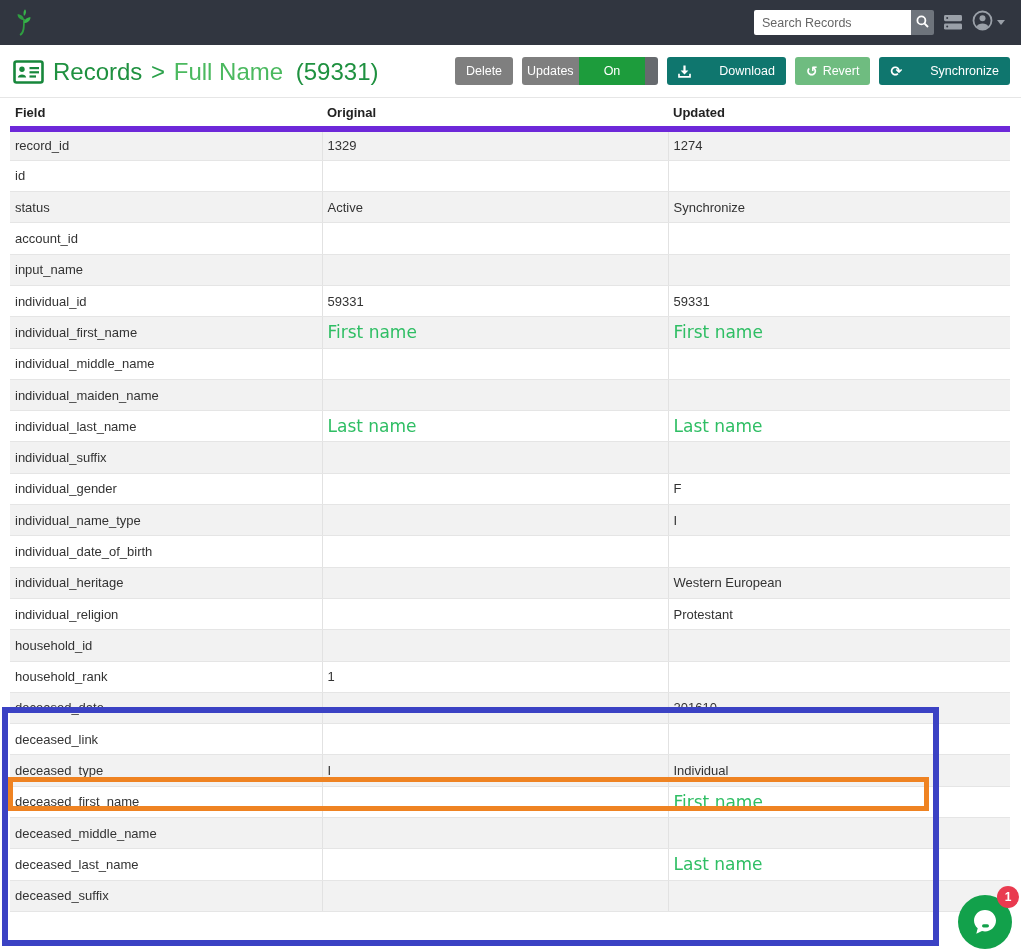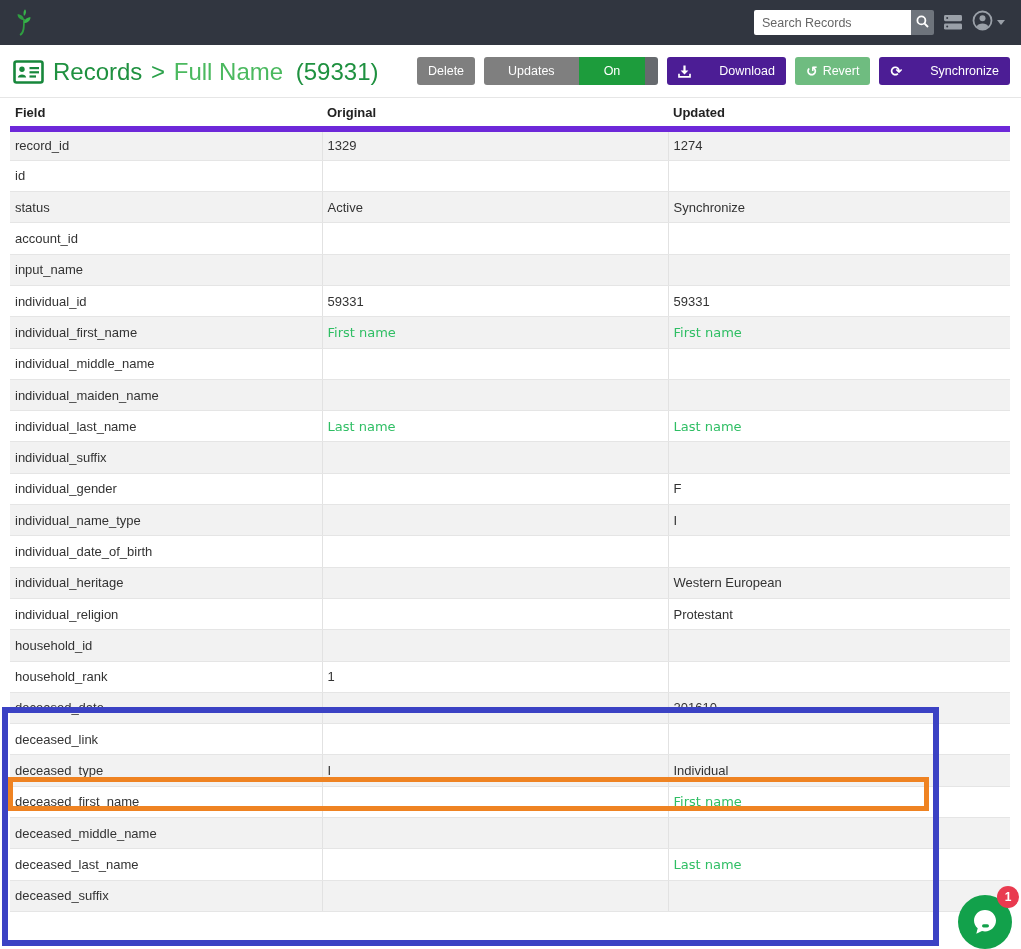--- a/index.html
+++ b/index.html
@@ -50,26 +50,26 @@
   .crumb-light{ color:#4bb95f; }
   .crumb-id   { color:#1f9140; margin-left:6px; }
 
   .actions { position:absolute; right:11px; top:12px; display:flex; gap:9px; height:38px; }
   .btn {
     font-size:12.5px; color:#fff; border:none; border-radius:3px; padding:0 11px;
     display:flex; align-items:center; gap:5px; cursor:pointer; height:28px;
     font-family:"Liberation Sans",sans-serif;
   }
   .btn-gray  { background:#7f7f7f; }
-  .btn-green { background:#4c1d95;gap:28px; }
+  .btn-green { background:#0f766e;gap:28px; }
   .btn-lightgreen { background:#6fbc80; }
   .toggle-group { display:flex; height:28px; border-radius:3px; overflow:hidden; }
   .toggle-seg { display:flex; align-items:center; justify-content:center; color:#fff;
     font-size:12.5px; cursor:pointer; border:none; font-family:"Liberation Sans",sans-serif; }
-  .seg-label { background:#7f7f7f; padding:0 24px; }
+  .seg-label { background:#7f7f7f; padding:0 5px; }
   .seg-on    { background:#1d9c3c; padding:0 25px; }
   .seg-handle{ background:#666a6e; width:13px; }
   .btn-icon-char { font-family:"DejaVu Sans",sans-serif; font-size:14px; font-weight:bold; line-height:1; }
 
   
   table.records {
     position:absolute; left:10px; top:99px; width:1000px;
     border-collapse:collapse; font-size:13px; color:#333; table-layout:fixed;
   }
   .records col.c-field    { width:312px; }
@@ -78,21 +78,21 @@
   .records th {
     height:30px; text-align:left; font-weight:bold; padding:0 0 0 5px;
     border-bottom:6px solid #6d28d9; font-size:13px; color:#222;
   }
   .records td {
     height:31.3px; padding:0 0 0 5px; border-bottom:1px solid #e5e5e5;
     overflow:hidden; white-space:nowrap;
   }
   .records tbody td + td { border-left:1px solid #e2e2e2; }
   .records tbody tr:nth-child(odd) { background:#f2f2f2; }
-  .green-val { color:#2fbe64; font-family:"DejaVu Sans",sans-serif; font-size:13px; }
+  .green-val { color:#2fbe64; font-family:"DejaVu Sans",sans-serif; font-size:17px; }
 
   
   .overlay { position:absolute; pointer-events:none; background:transparent; }
   .overlay-blue   { left:2px;  top:707px; width:937px; height:239px; border:6px solid #3b42c4; z-index:5; }
   .overlay-orange { left:8px;  top:777px; width:921px; height:34px;  border:5px solid #ef8322; z-index:6; }
 
   
   .chat-launcher {
     position:absolute; left:958px; top:895px; width:54px; height:54px; border-radius:50%;
     background:#12a14b; z-index:10; display:flex; align-items:center; justify-content:center;

